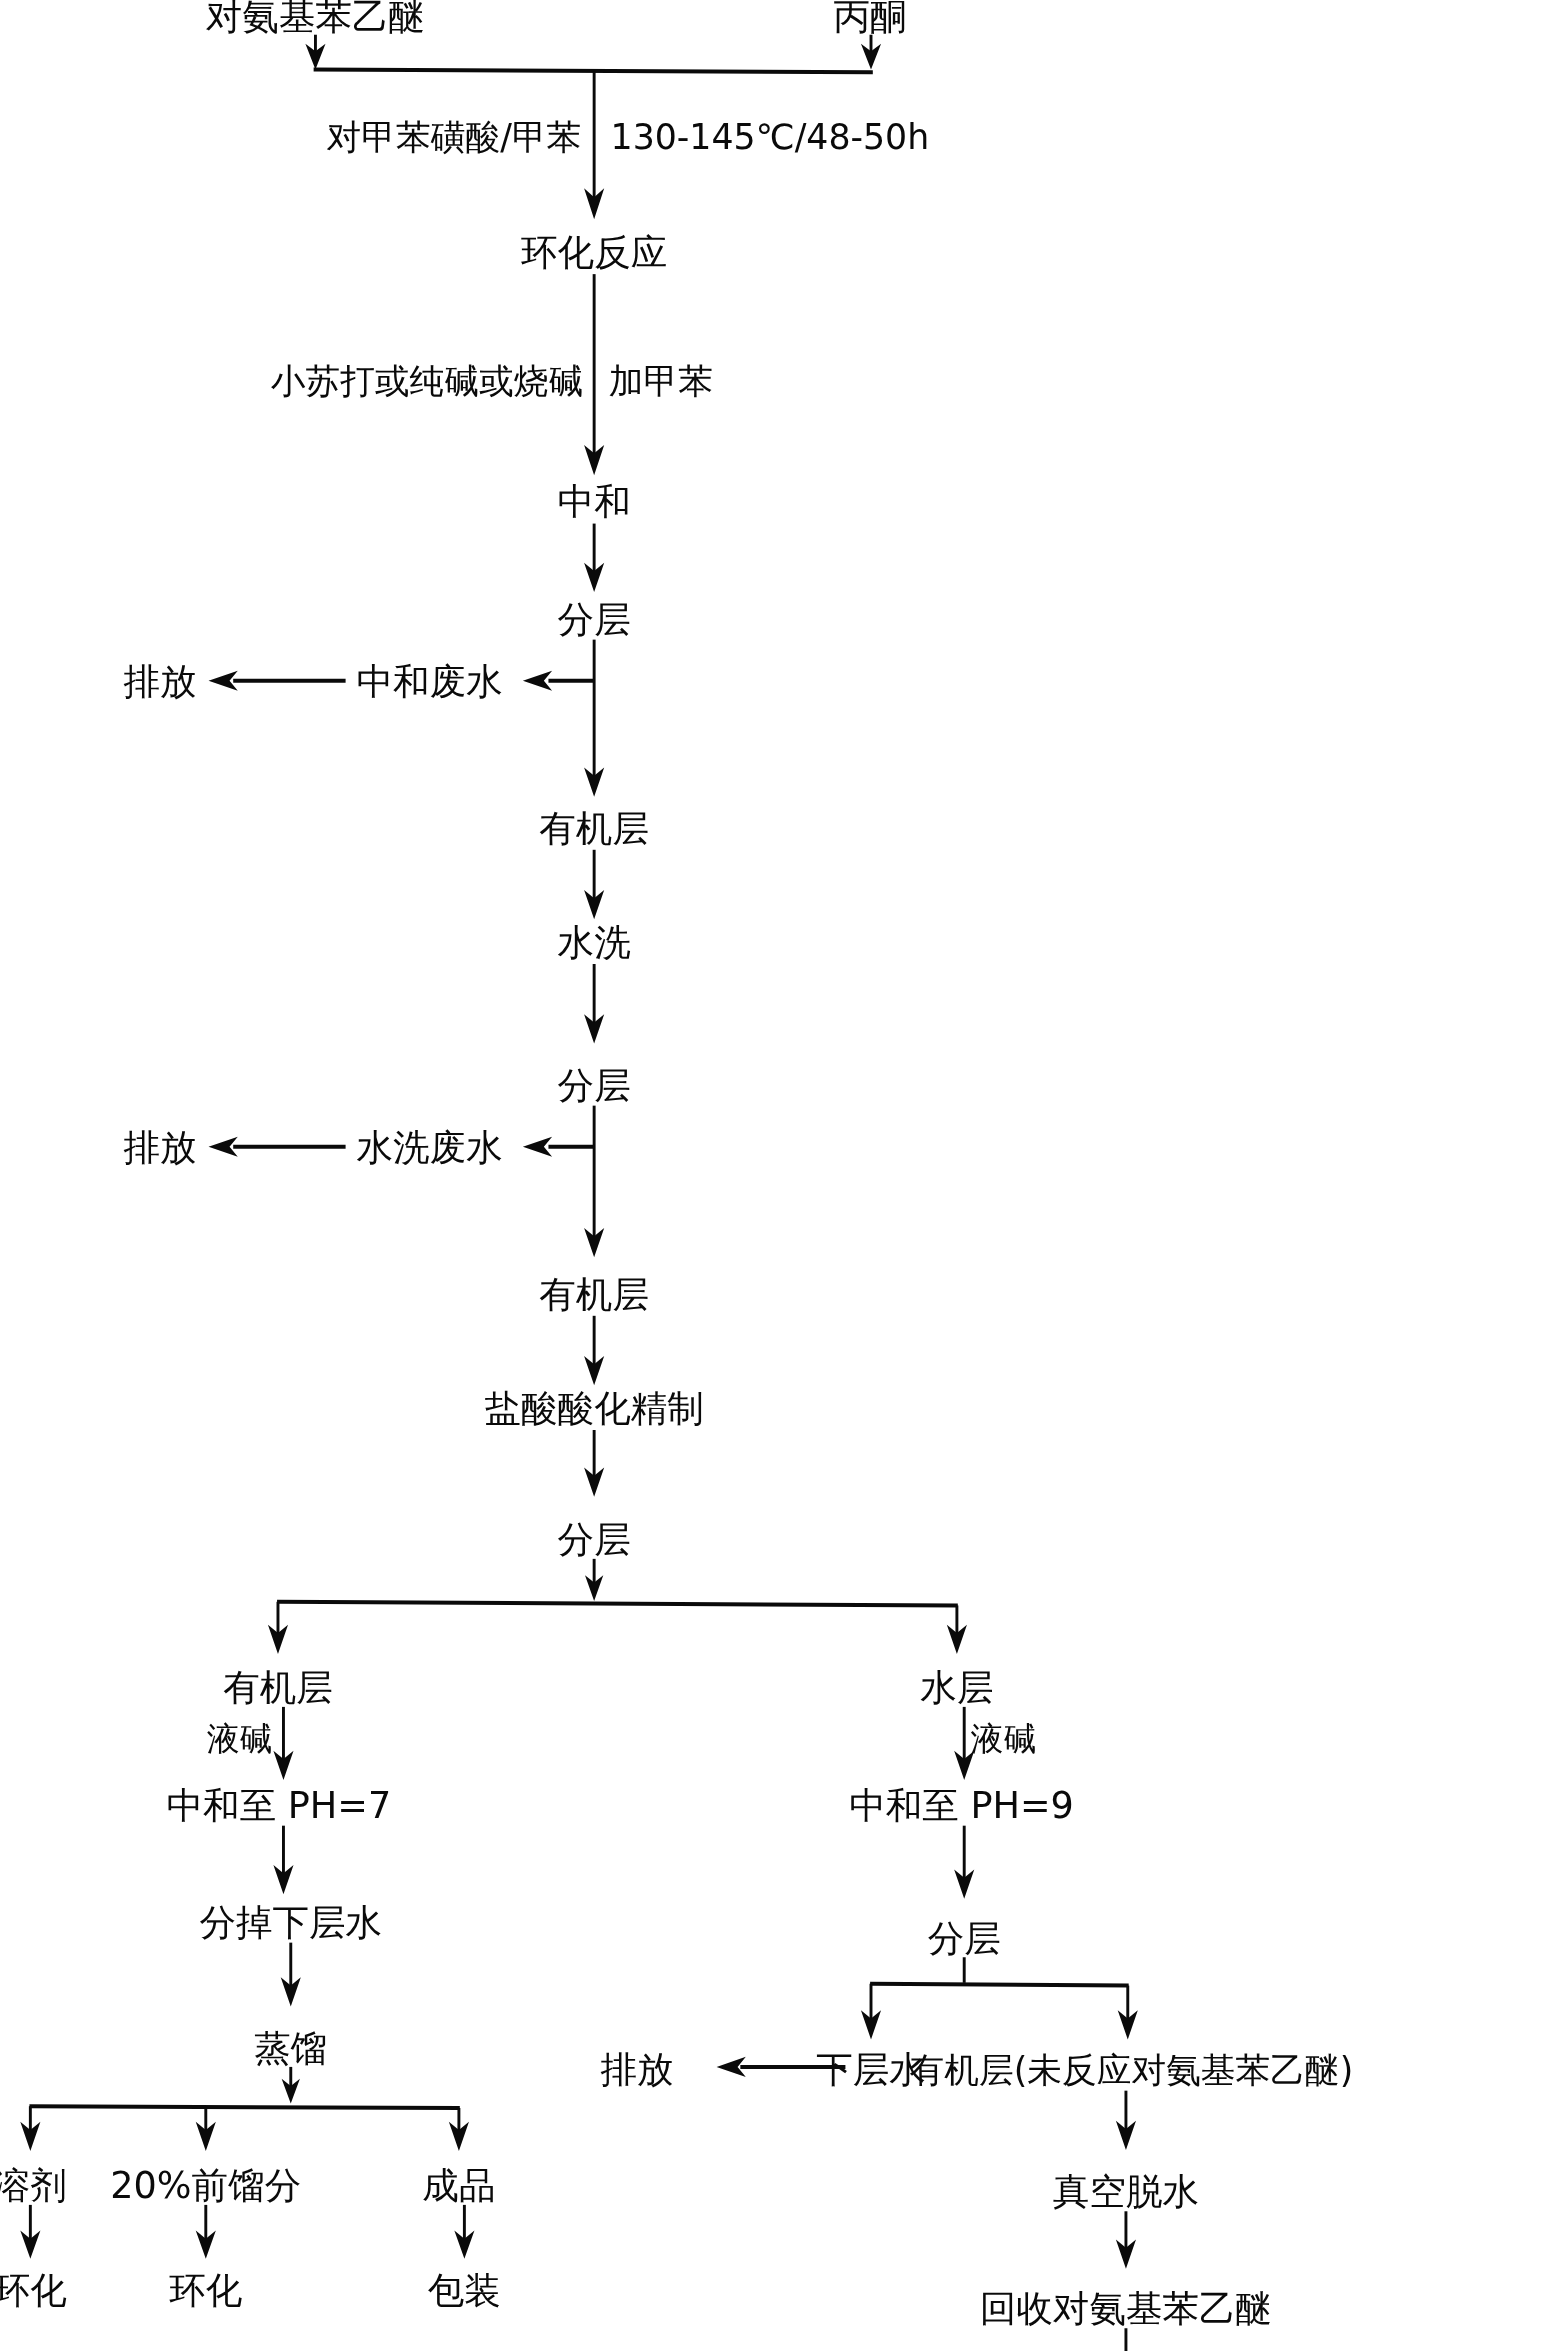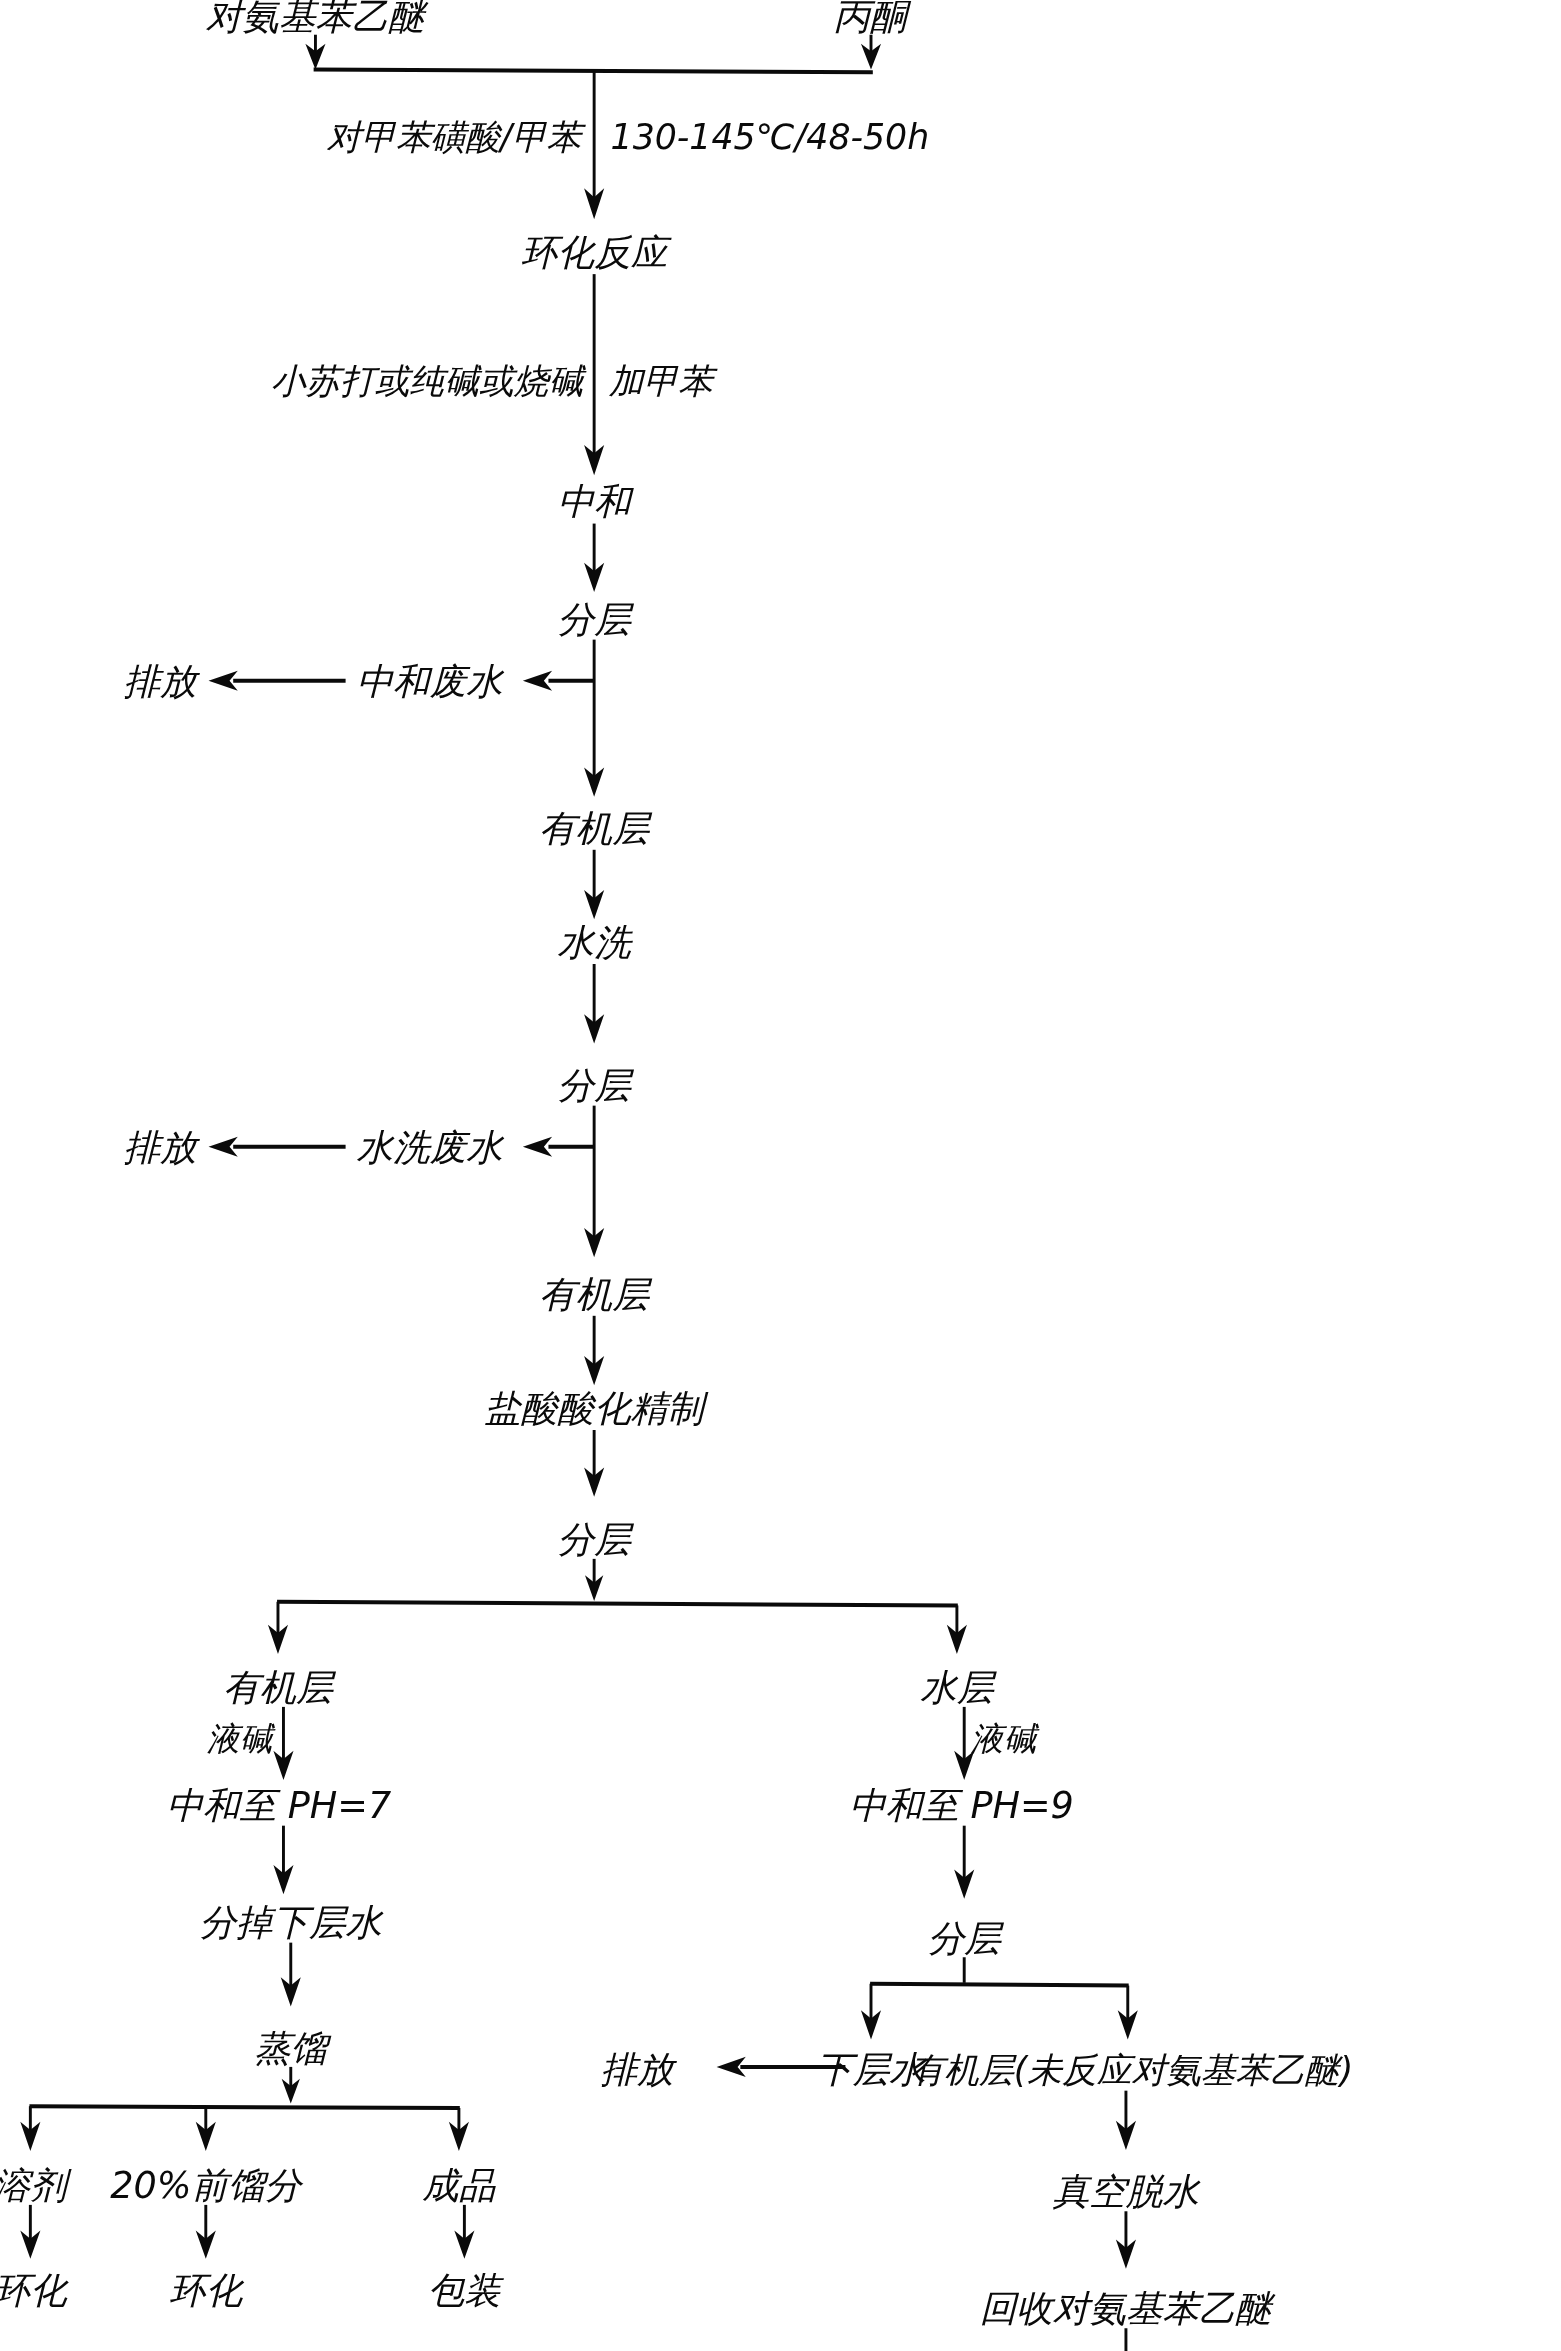--- a/index.html
+++ b/index.html
@@ -12,21 +12,20 @@
     width: 1562px;
     height: 2352px;
     font-family: "DejaVu Sans", "Liberation Sans", sans-serif;
     color: #000000;
     overflow: hidden;
   }
   #flow-root {
     position: relative;
     width: 1562px;
     height: 2352px;
-    font-style: italic;
   }
   svg#flow-svg {
     position: absolute;
     top: 0;
     left: 0;
     width: 1562px;
     height: 2352px;
     display: block;
   }
   svg#flow-svg text {

